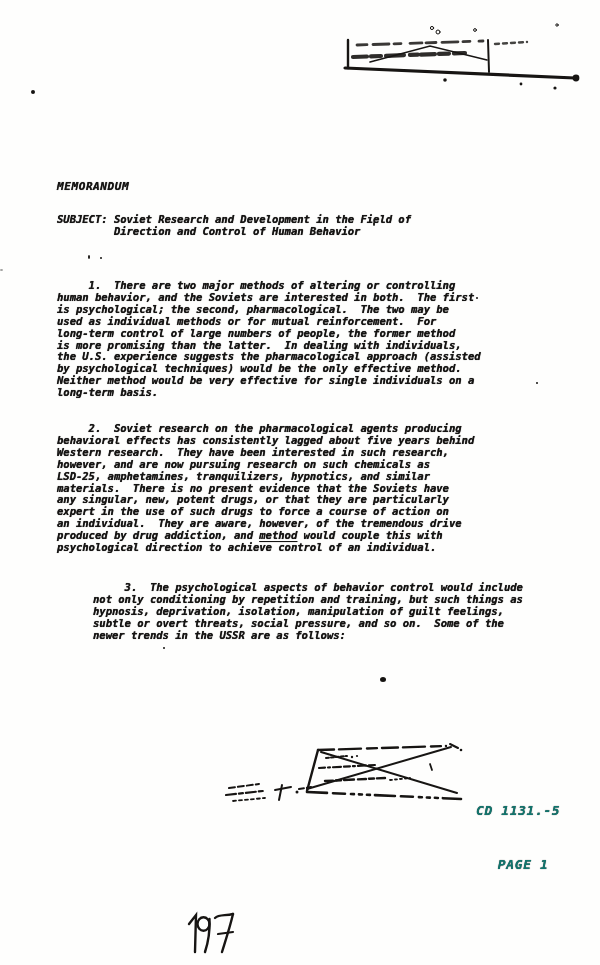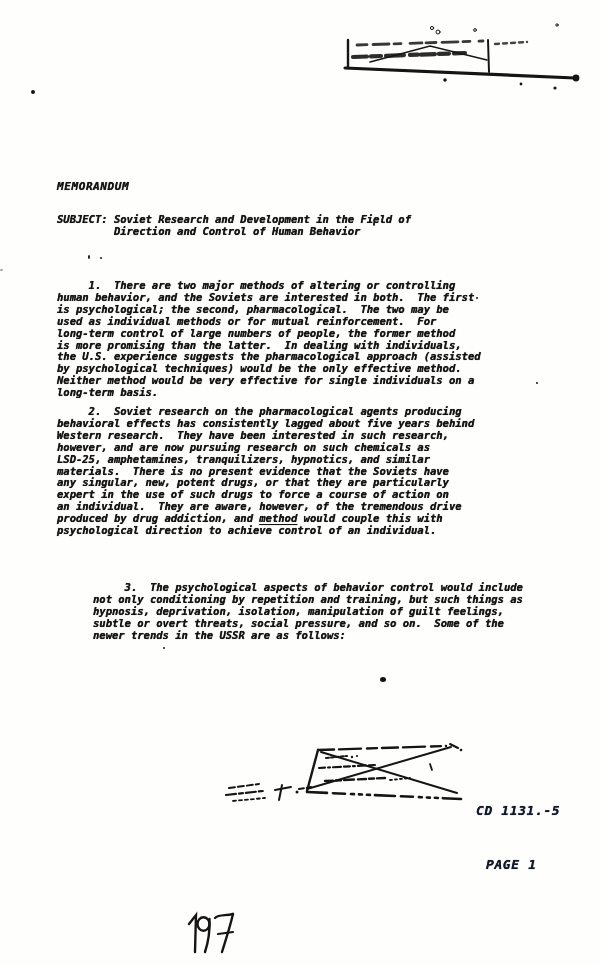--- a/index.html
+++ b/index.html
@@ -11,30 +11,30 @@
   
   .ink{
     position:absolute;left:57px;color:#151413;font-weight:700;
     font-size:10.5px;line-height:11.9px;white-space:pre;
     text-shadow:0 0 0.7px rgba(20,18,16,0.85), 0.3px 0.2px 0 rgba(20,18,16,0.4);
     letter-spacing:0px;
   }
   .heading{top:181px;font-size:11px;letter-spacing:0.6px;}
   .subject{top:214px;}
   .para1{top:280px;}
-  .para2{top:406px;}
+  .para2{top:423px;}
   .para3{top:582px;margin-left:36px;}
   .u{text-decoration:underline;text-underline-offset:1.5px;}
   
   .doc-id{
-    position:absolute;left:476px;top:766px;color:#0f172a;font-weight:700;
+    position:absolute;left:476px;top:766px;color:#0f766e;font-weight:700;
     font-size:13px;line-height:18px;letter-spacing:0.6px;white-space:pre;
     text-shadow:0 0 0.8px rgba(10,10,10,0.9);
   }
-  .doc-id .pg{padding-left:10px;}
+  .doc-id .pg{padding-left:10px;text-align:center;}
   
   .stamp-top{position:absolute;left:335px;top:18px;}
   .stamp-bottom{position:absolute;left:225px;top:740px;}
   .handwritten{position:absolute;left:172px;top:903px;}
   svg .s{stroke:#171513;fill:none;stroke-linecap:round;}
   
   .dot{position:absolute;background:#151311;border-radius:50%;}
 </style>
 </head>
 <body>

